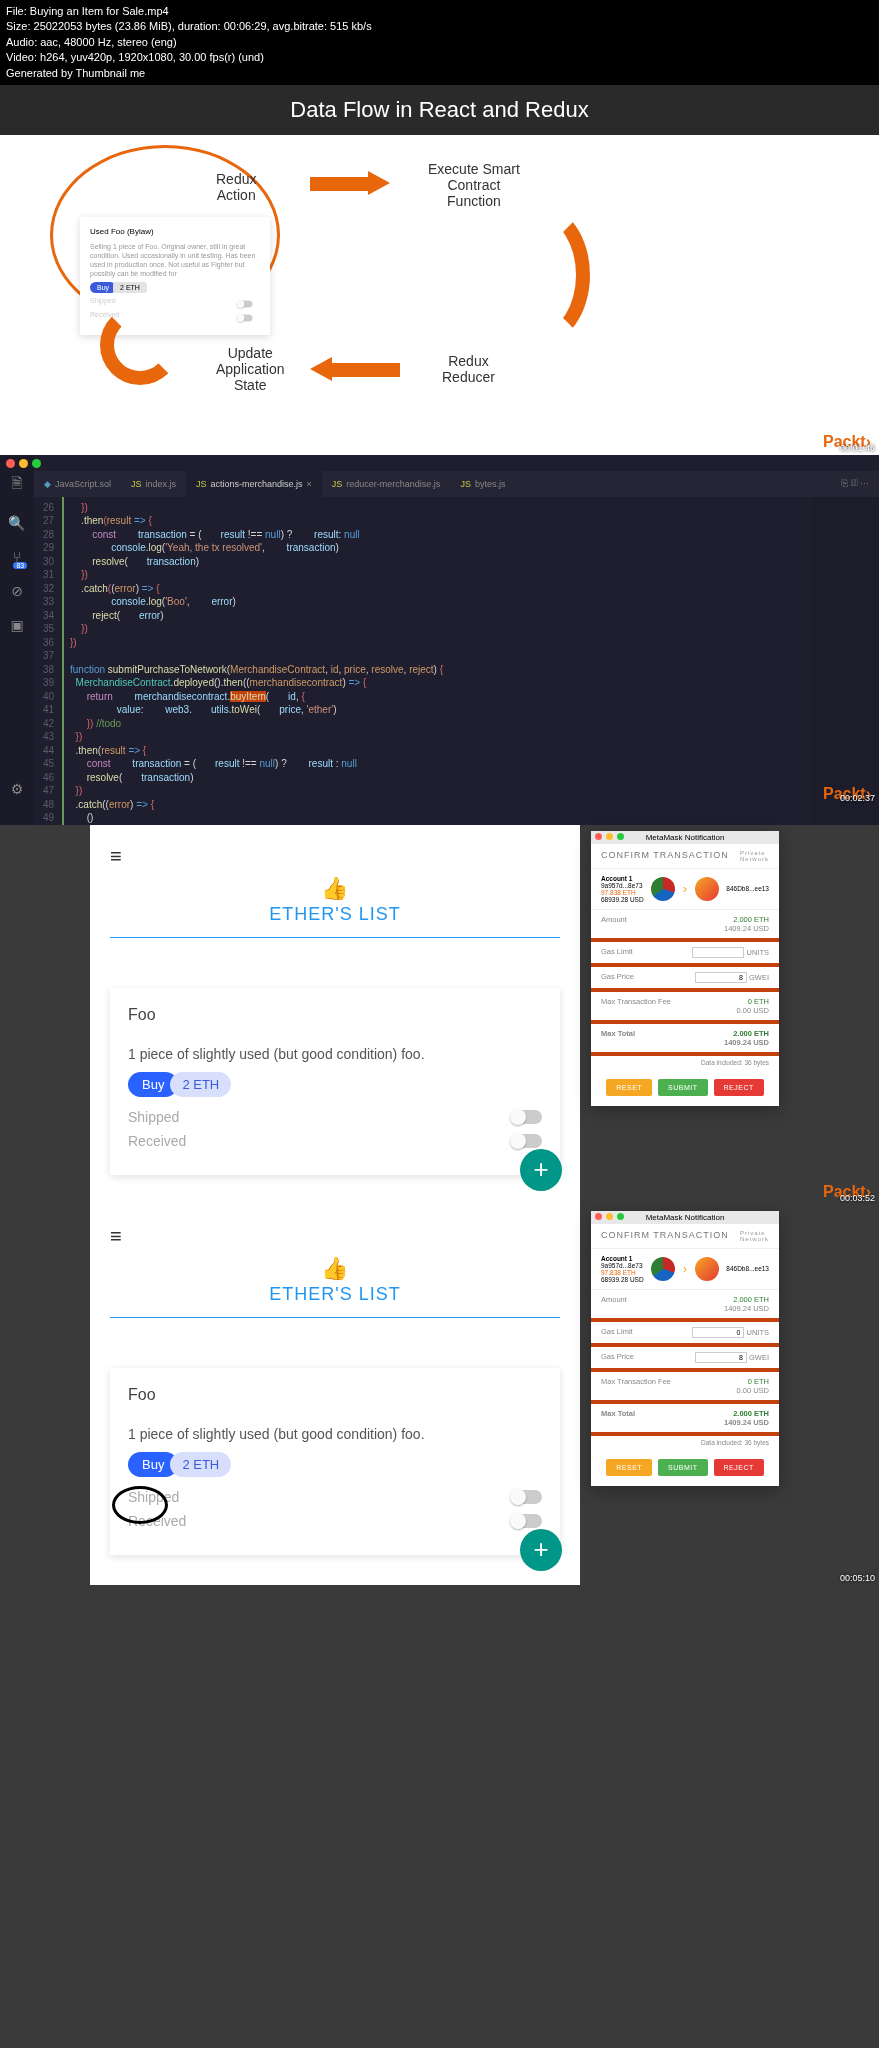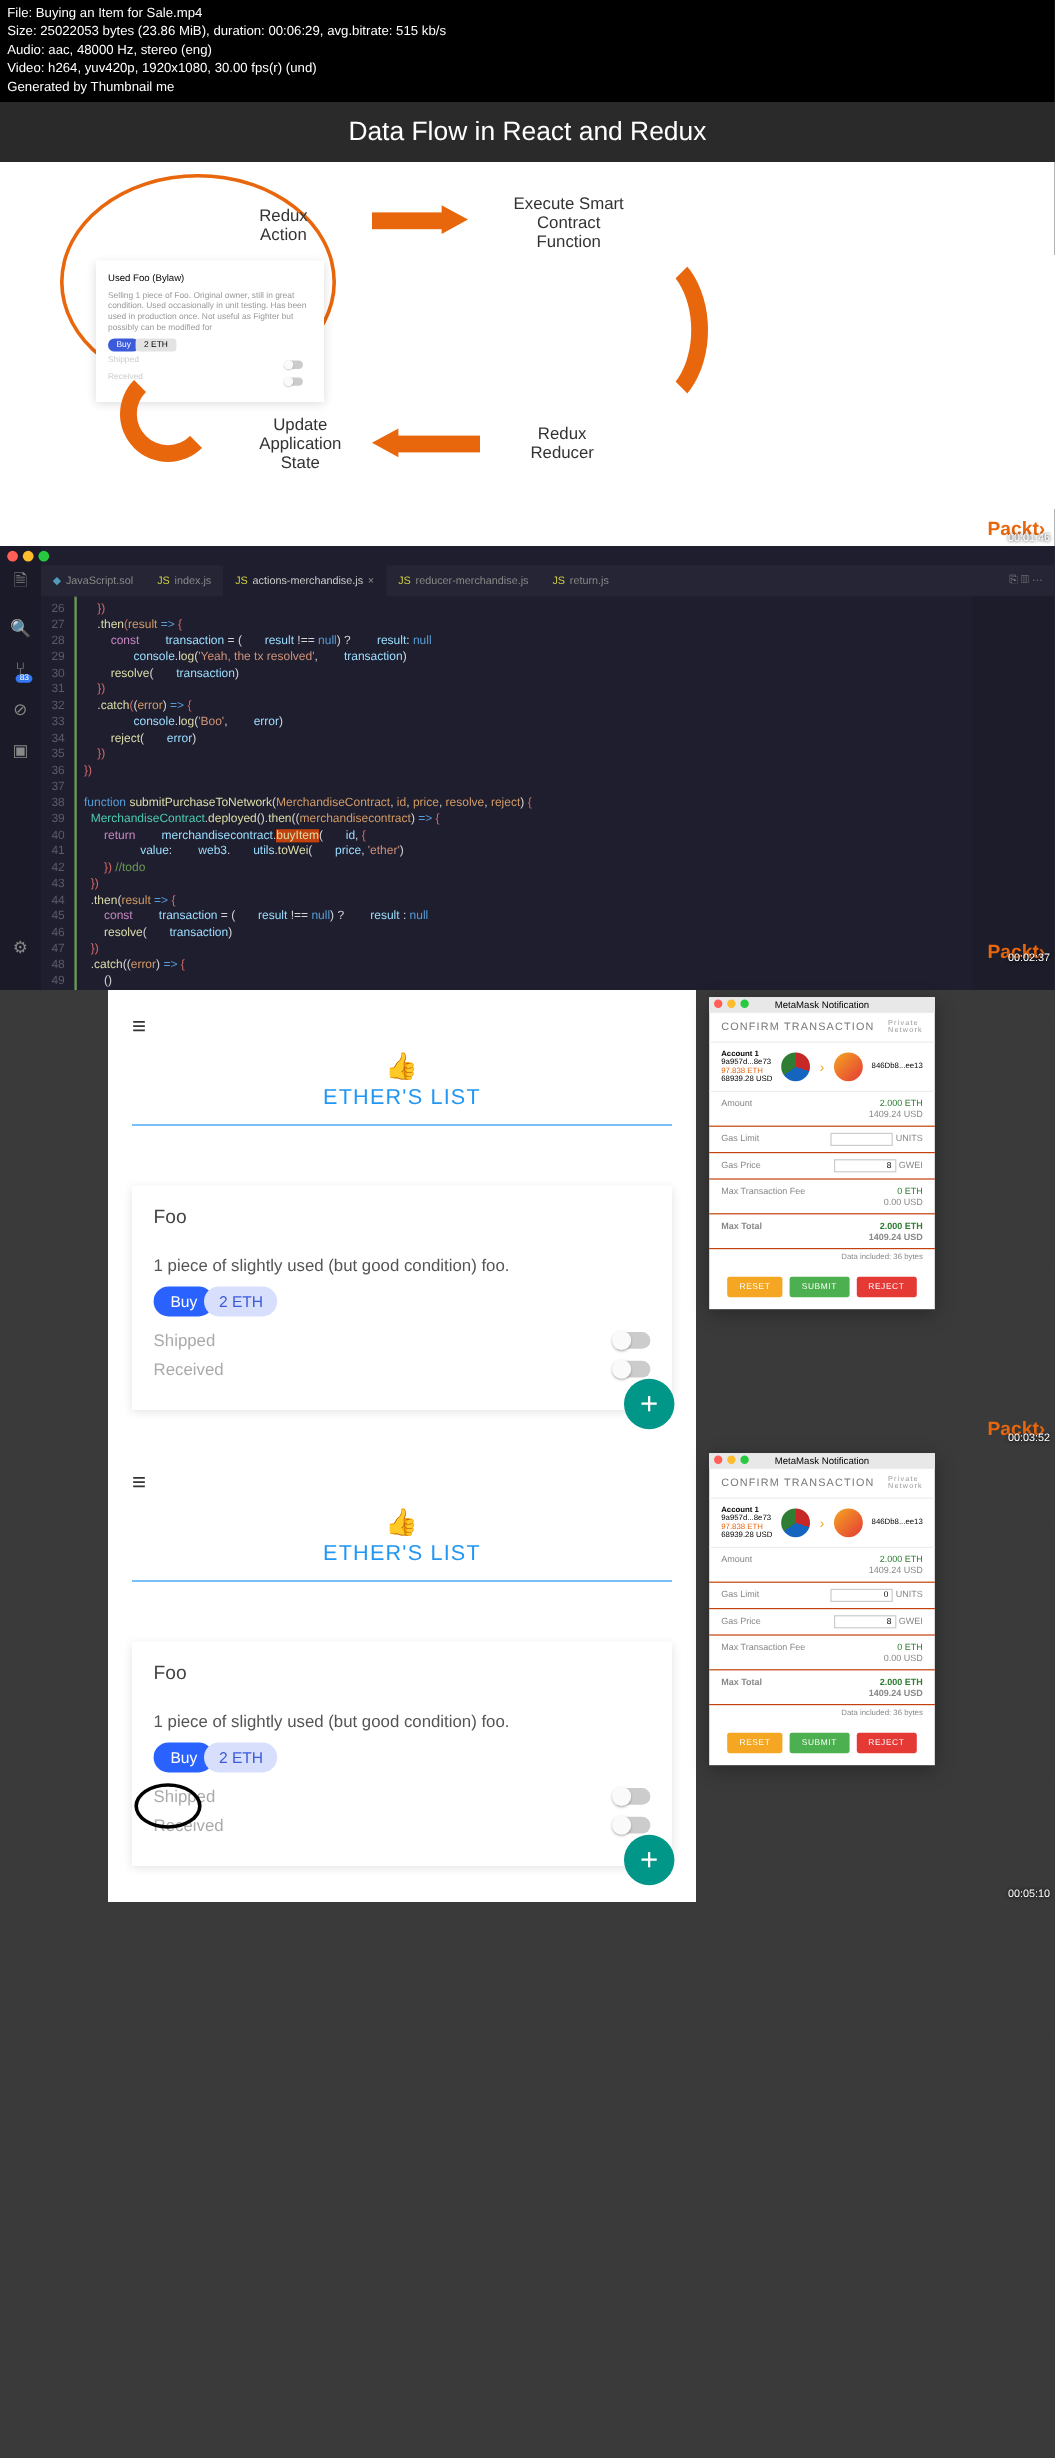--- a/index.html
+++ b/index.html
@@ -68,21 +68,21 @@
 .mm-title-bar { background: #e8e8e8; text-align: center; padding: 2px 0; font-size: 8px; position: relative; }
 .mm-traffic { position: absolute; left: 4px; top: 2px; }
 .mm-sec-title { color: #777; font-size: 9px; letter-spacing: 1px; padding: 6px 10px; display: flex; justify-content: space-between; border-bottom: 1px solid #eee; }
 .mm-net { font-size: 6px; color: #999; }
 .mm-accounts { display: flex; justify-content: space-between; align-items: center; padding: 6px 10px; border-bottom: 1px solid #eee; }
 .mm-acct { font-size: 6.5px; }
 .mm-acct .lbl { font-weight: bold; }
 .mm-pie { width: 24px; height: 24px; border-radius: 50%; background: conic-gradient(#c62828 0 30%, #1565c0 30% 65%, #2e7d32 65% 100%); }
 .mm-arrow { color: #f5a623; font-size: 12px; }
 .mm-grad { width: 24px; height: 24px; border-radius: 50%; background: linear-gradient(135deg, #f5a623, #e53935); }
-.mm-row { display: flex; justify-content: space-between; padding: 5px 10px; border-bottom: 1px solid #c2410c; font-size: 7.5px; color: #888; }
+.mm-row { display: flex; justify-content: space-between; padding: 5px 10px; border-bottom: 4px solid #c2410c; font-size: 7.5px; color: #888; }
 .mm-val { text-align: right; }
 .mm-val .eth { color: #2e7d32; }
 .mm-input { border: 1px solid #ccc; width: 52px; text-align: right; font-size: 7px; padding: 1px 3px; }
 .mm-note { text-align: right; font-size: 6.5px; color: #888; padding: 3px 10px; }
 .mm-buttons { display: flex; justify-content: center; gap: 6px; padding: 10px; }
 .mm-btn { border: none; color: #fff; font-size: 7px; padding: 5px 10px; border-radius: 2px; letter-spacing: 0.5px; }
 </style>
 </head>
 <body>
 
@@ -162,21 +162,21 @@
           <span style="color:#cbcb41;">JS</span>
           <span>actions-merchandise.js</span>
           <span class="tab-close">×</span>
         </div>
       <div class="tab">
           <span style="color:#cbcb41;">JS</span>
           <span>reducer-merchandise.js</span>
         </div>
       <div class="tab">
           <span style="color:#cbcb41;">JS</span>
-          <span>return.js</span>
+          <span>bytes.js</span>
         </div>
       <div style="flex:1"></div>
       <div class="tab">⎘ ▥ ⋯</div>
     </div>
     <div class="code-area">
       <div class="gutter">26<br>27<br>28<br>29<br>30<br>31<br>32<br>33<br>34<br>35<br>36<br>37<br>38<br>39<br>40<br>41<br>42<br>43<br>44<br>45<br>46<br>47<br>48<br>49</div>
       <div class="code">    <span class="k-par">})</span>
     .<span class="k-yel">then</span><span class="k-par">(</span><span class="k-org">result</span> <span class="k-blue">=&gt;</span> <span class="k-par">{</span>
         <span class="k-pur">const</span> <span class="k-var">transaction</span> = (<span class="k-var">result</span> !== <span class="k-blue">null</span>) ? <span class="k-var">result</span>: <span class="k-blue">null</span>
         <span class="k-var">console</span>.<span class="k-yel">log</span>(<span class="k-str">'Yeah, the tx resolved'</span>, <span class="k-var">transaction</span>)

